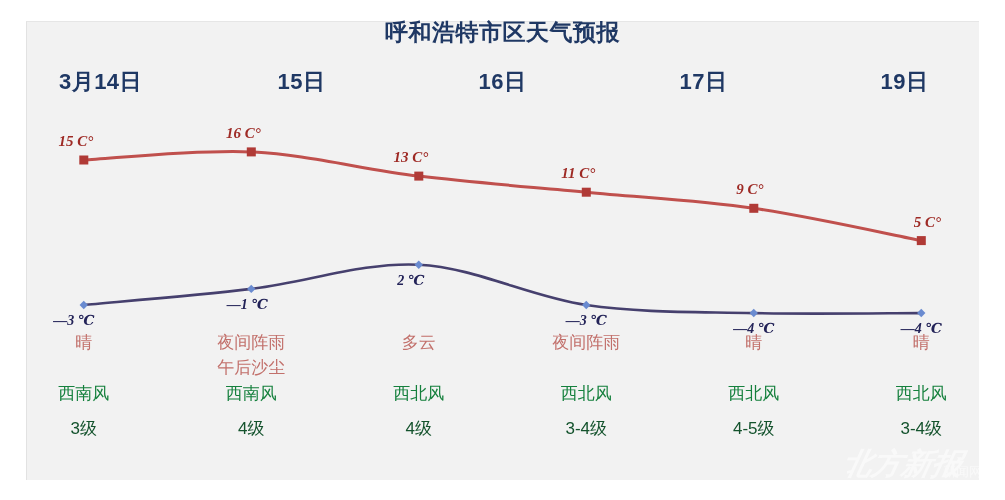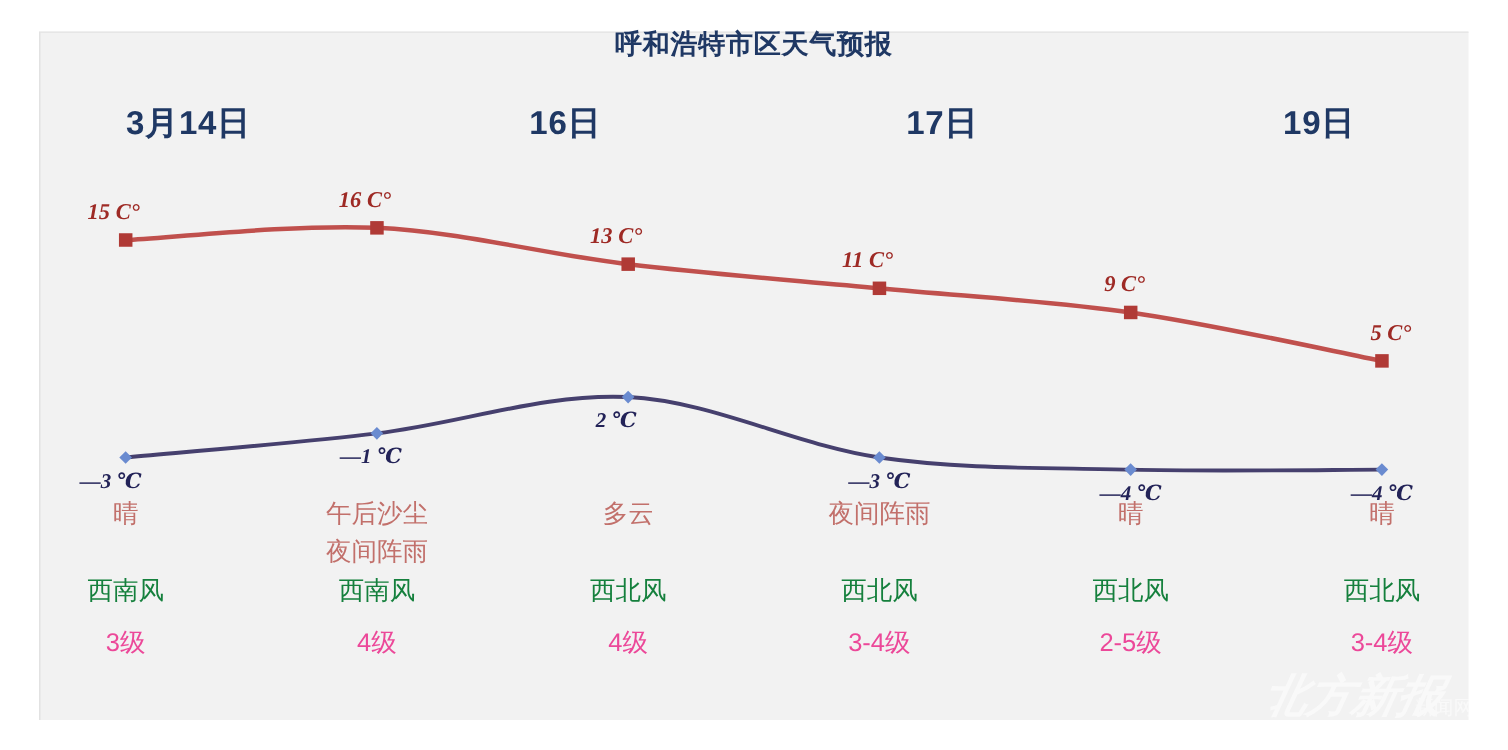--- a/index.html
+++ b/index.html
@@ -35,21 +35,21 @@
     border-top: 1px solid #e6e6e6;
     box-sizing: border-box;
   }
 
   #chart-title {
     position: absolute;
     left: 0;
     top: 17px;
     width: 100%;
     text-align: center;
-    font-size: 18px;
+    font-size: 23px;
     font-weight: bold;
     color: #1f3864;
     letter-spacing: 0.5px;
     white-space: nowrap;
   }
 
   
   .col-row {
     position: absolute;
     left: 0;
@@ -80,21 +80,21 @@
 
   #wind-dir-row {
     top: 382px;
     font-size: 17px;
     color: #15803d;
   }
 
   #wind-level-row {
     top: 417px;
     font-size: 17px;
-    color: #ec4899;
+    color: #14532d;
   }
 
   
   #plot-svg {
     position: absolute;
     left: 0;
     top: 0;
     width: 1005px;
     height: 500px;
     pointer-events: none;
@@ -142,20 +142,21 @@
 <body>
 
 <div id="chart-root">
 
   <div id="chart-panel"></div>
 
   <div id="chart-title">呼和浩特市区天气预报</div>
 
   <div class="col-row" id="date-row">
     <div class="col-cell">3月14日</div>
+    <div class="col-cell">15日</div>
     <div class="col-cell">16日</div>
     <div class="col-cell">17日</div>
     <div class="col-cell">19日</div>
   </div>
 
   <svg id="plot-svg" viewBox="0 0 1005 500">
 
     <path id="hi-path" fill="none" stroke="#c0504d" stroke-width="3" stroke-linecap="round" d="M 83.8 160.0 C 111.7 158.7, 195.4 149.3, 251.3 151.9 C 307.1 154.6, 362.9 169.4, 418.8 176.1 C 474.6 182.8, 530.4 186.9, 586.3 192.2 C 642.1 197.6, 697.9 200.3, 753.8 208.3 C 809.6 216.4, 893.3 235.2, 921.3 240.6"></path>
 
     <path id="lo-path" fill="none" stroke="#46406e" stroke-width="2.6" stroke-linecap="round" d="M 83.8 305.0 C 111.7 302.3, 195.4 295.6, 251.3 288.9 C 307.1 282.2, 362.9 262.0, 418.8 264.7 C 474.6 267.4, 530.4 296.9, 586.3 305.0 C 642.1 313.1, 697.9 311.7, 753.8 313.1 C 809.6 314.4, 893.3 313.1, 921.3 313.1"></path>
@@ -191,22 +192,22 @@
         <text class="lo-label" x="753.8" y="333.1" text-anchor="middle">—4 ℃</text>
         <text class="lo-label" x="921.3" y="333.1" text-anchor="middle">—4 ℃</text>
       </g>
   </svg>
 
   <div class="col-row" id="cond-row">
     <div class="col-cell">
       <span class="cond-line">晴</span>
     </div>
     <div class="col-cell">
+      <span class="cond-line">夜间阵雨</span>
       <span class="cond-line">午后沙尘</span>
-      <span class="cond-line">夜间阵雨</span>
     </div>
     <div class="col-cell">
       <span class="cond-line">多云</span>
     </div>
     <div class="col-cell">
       <span class="cond-line">夜间阵雨</span>
     </div>
     <div class="col-cell">
       <span class="cond-line">晴</span>
     </div>
@@ -222,21 +223,21 @@
     <div class="col-cell">西北风</div>
     <div class="col-cell">西北风</div>
     <div class="col-cell">西北风</div>
   </div>
 
   <div class="col-row" id="wind-level-row">
     <div class="col-cell">3级</div>
     <div class="col-cell">4级</div>
     <div class="col-cell">4级</div>
     <div class="col-cell">3-4级</div>
-    <div class="col-cell">2-5级</div>
+    <div class="col-cell">4-5级</div>
     <div class="col-cell">3-4级</div>
   </div>
 
   <svg id="watermark" viewBox="0 0 150 46">
     <text class="wm-text" x="0" y="32" transform="skewX(-12)">北方新报</text>
     <text class="wm-sub" x="96" y="34">新闻网</text>
   </svg>
 
 </div>
 

